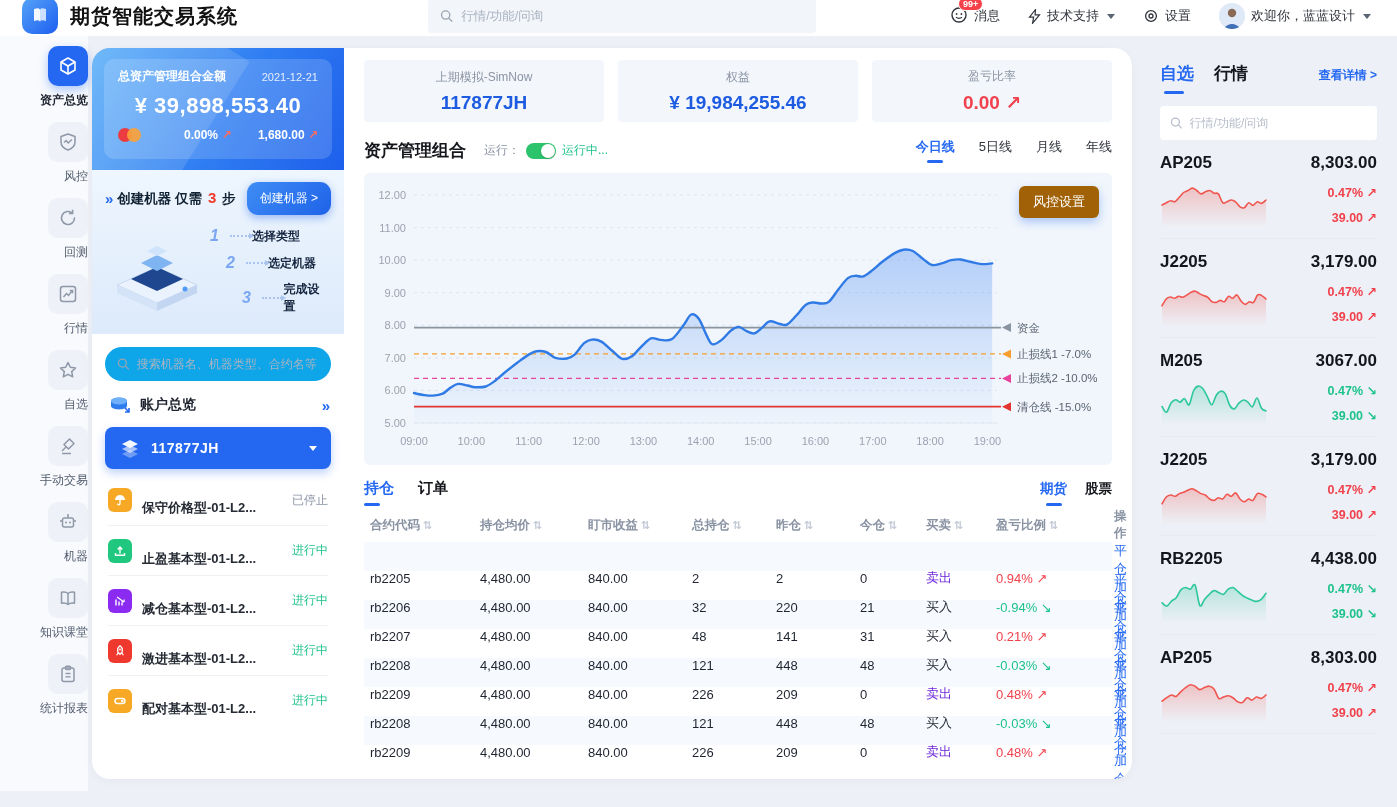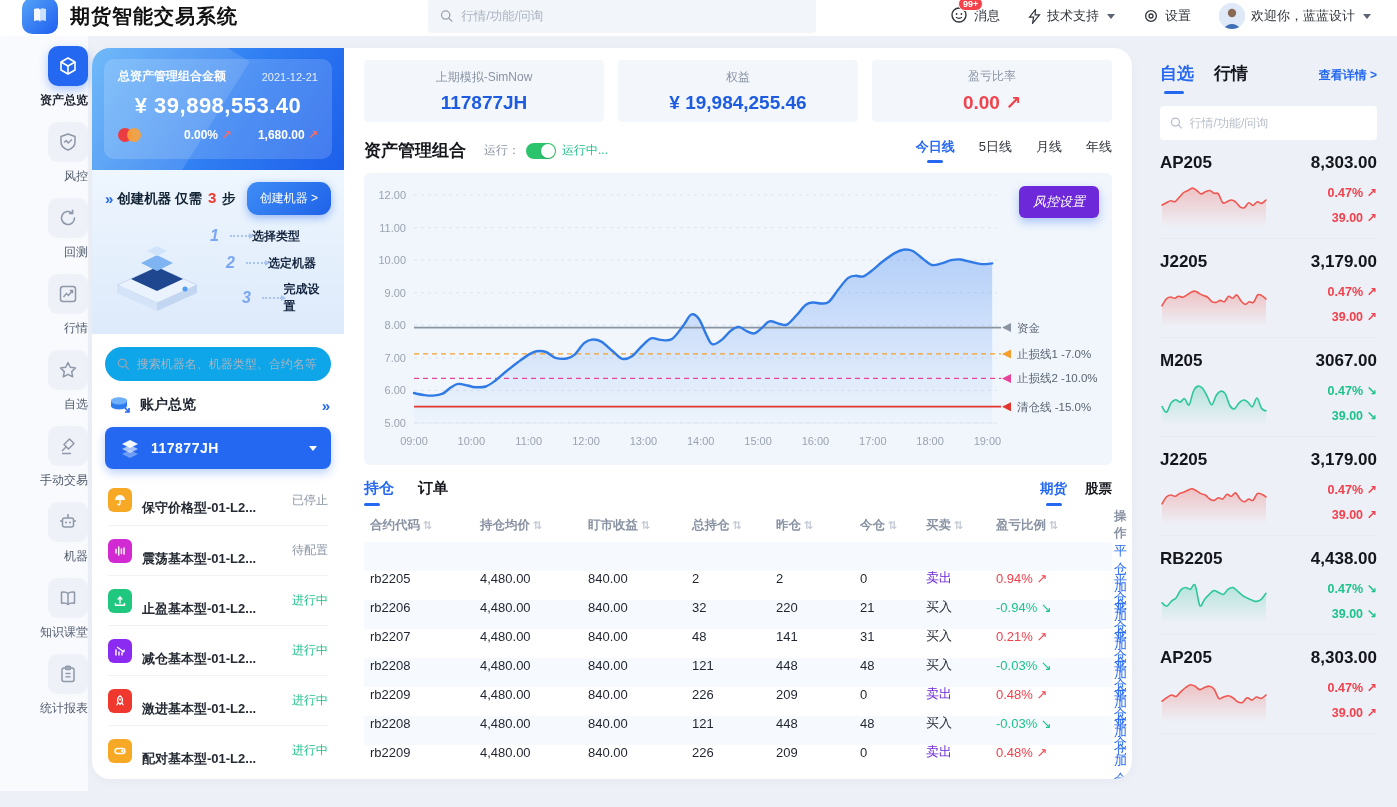--- a/index.html
+++ b/index.html
@@ -101,21 +101,21 @@
   .run-lb { font-size:12px; color:#8a93a3; margin-left:18px; }
   .toggle { width:30px; height:16px; border-radius:9px; background:#2bc46c; position:relative; margin:0 6px; cursor:pointer; }
   .toggle:after { content:""; position:absolute; right:1px; top:1px; width:14px; height:14px; border-radius:50%; background:#fff; box-shadow:0 1px 2px rgba(0,0,0,.2); }
   .run-st { font-size:12px; color:#1ec28b; }
   .pf-tabs { margin-left:auto; display:flex; gap:24px; }
   .pf-tab { font-size:13px; color:#30343c; cursor:pointer; position:relative; padding-bottom:7px; }
   .pf-tab.active { color:#2468f2; font-weight:bold; }
   .pf-tab.active:after { content:""; position:absolute; left:50%; transform:translateX(-50%); bottom:0; width:16px; height:3px; border-radius:2px; background:#2468f2; }
 
   .chart-panel { background:#f1f6fc; border-radius:6px; height:292px; position:relative; }
-  .risk-btn { position:absolute; top:13px; right:13px; background:#6d28d9; color:#fff; font-size:13px; padding:7px 14px; border-radius:6px; border:0; cursor:pointer; box-shadow:0 4px 10px rgba(36,104,242,.35); font-family:inherit;font-style:italic; }
+  .risk-btn { position:absolute; top:13px; right:13px; background:#a16207; color:#fff; font-size:13px; padding:7px 14px; border-radius:6px; border:0; cursor:pointer; box-shadow:0 4px 10px rgba(36,104,242,.35); font-family:inherit; }
 
   .pos-head { display:flex; align-items:flex-end; margin:14px 0 2px; }
   .pos-tab { font-size:15px; font-weight:bold; color:#14161c; margin-right:24px; cursor:pointer; position:relative; padding-bottom:8px; }
   .pos-tab.active { color:#2468f2; }
   .pos-tab.active:after { content:""; position:absolute; left:0; bottom:0; width:16px; height:3px; border-radius:2px; background:#2468f2; }
   .type-tabs { margin-left:auto; display:flex; gap:18px; }
   .type-tab { font-size:13.5px; font-weight:bold; color:#14161c; cursor:pointer; position:relative; padding-bottom:8px; }
   .type-tab.active { color:#2468f2; }
   .type-tab.active:after { content:""; position:absolute; left:50%; transform:translateX(-50%); bottom:0; width:16px; height:3px; border-radius:2px; background:#2468f2; }
 
@@ -393,34 +393,20 @@
       <div class="robots">
           <div class="robot">
       <span class="ric" style="background:#f7a824">
               <svg width="14" height="14" viewBox="0 0 14 14">
                 <path d="M2 7 a5 5 0 0 1 10 0 Z" fill="#fff"></path>
                 <path d="M7 7 v3.6 a1.2 1.2 0 0 1 -2.4 0" fill="none" stroke="#fff" stroke-width="1.3"></path>
               </svg>
             </span>
       <span class="rname">保守价格型-01-L2...</span>
       <span class="rstat stopped">已停止</span>
-    </div>
-          <div class="robot">
-      <span class="ric" style="background:#d22ad2">
-              <svg width="14" height="14" viewBox="0 0 14 14">
-                <g stroke="#fff" stroke-width="1.5" stroke-linecap="round">
-                  <line x1="3" y1="5.5" x2="3" y2="9"></line>
-                  <line x1="5.7" y1="3" x2="5.7" y2="11"></line>
-                  <line x1="8.4" y1="5" x2="8.4" y2="9.5"></line>
-                  <line x1="11" y1="4" x2="11" y2="10"></line>
-                </g>
-              </svg>
-            </span>
-      <span class="rname">震荡基本型-01-L2...</span>
-      <span class="rstat pending">待配置</span>
     </div>
           <div class="robot">
       <span class="ric" style="background:#1fc77f">
               <svg width="14" height="14" viewBox="0 0 14 14">
                 <path d="M2.5 9 v2.3 h9 V9" fill="none" stroke="#fff" stroke-width="1.4"></path>
                 <path d="M7 9.5 V3.2 M4.7 5.4 L7 3.1 L9.3 5.4" fill="none" stroke="#fff" stroke-width="1.4"></path>
               </svg>
             </span>
       <span class="rname">止盈基本型-01-L2...</span>
       <span class="rstat running">进行中</span>

